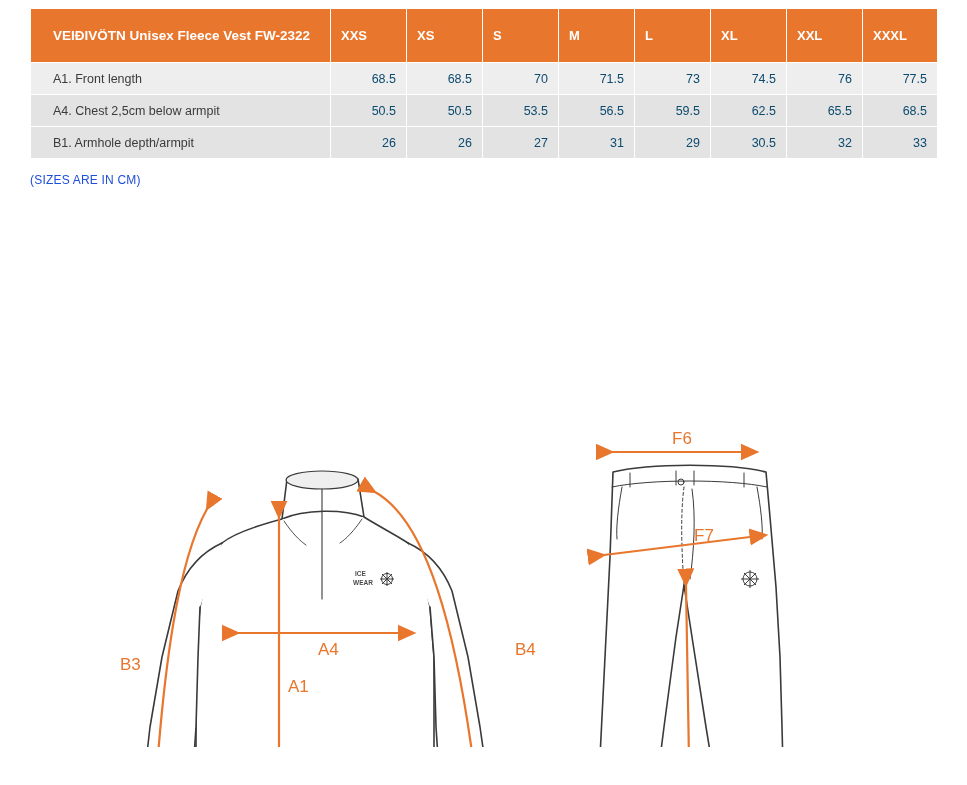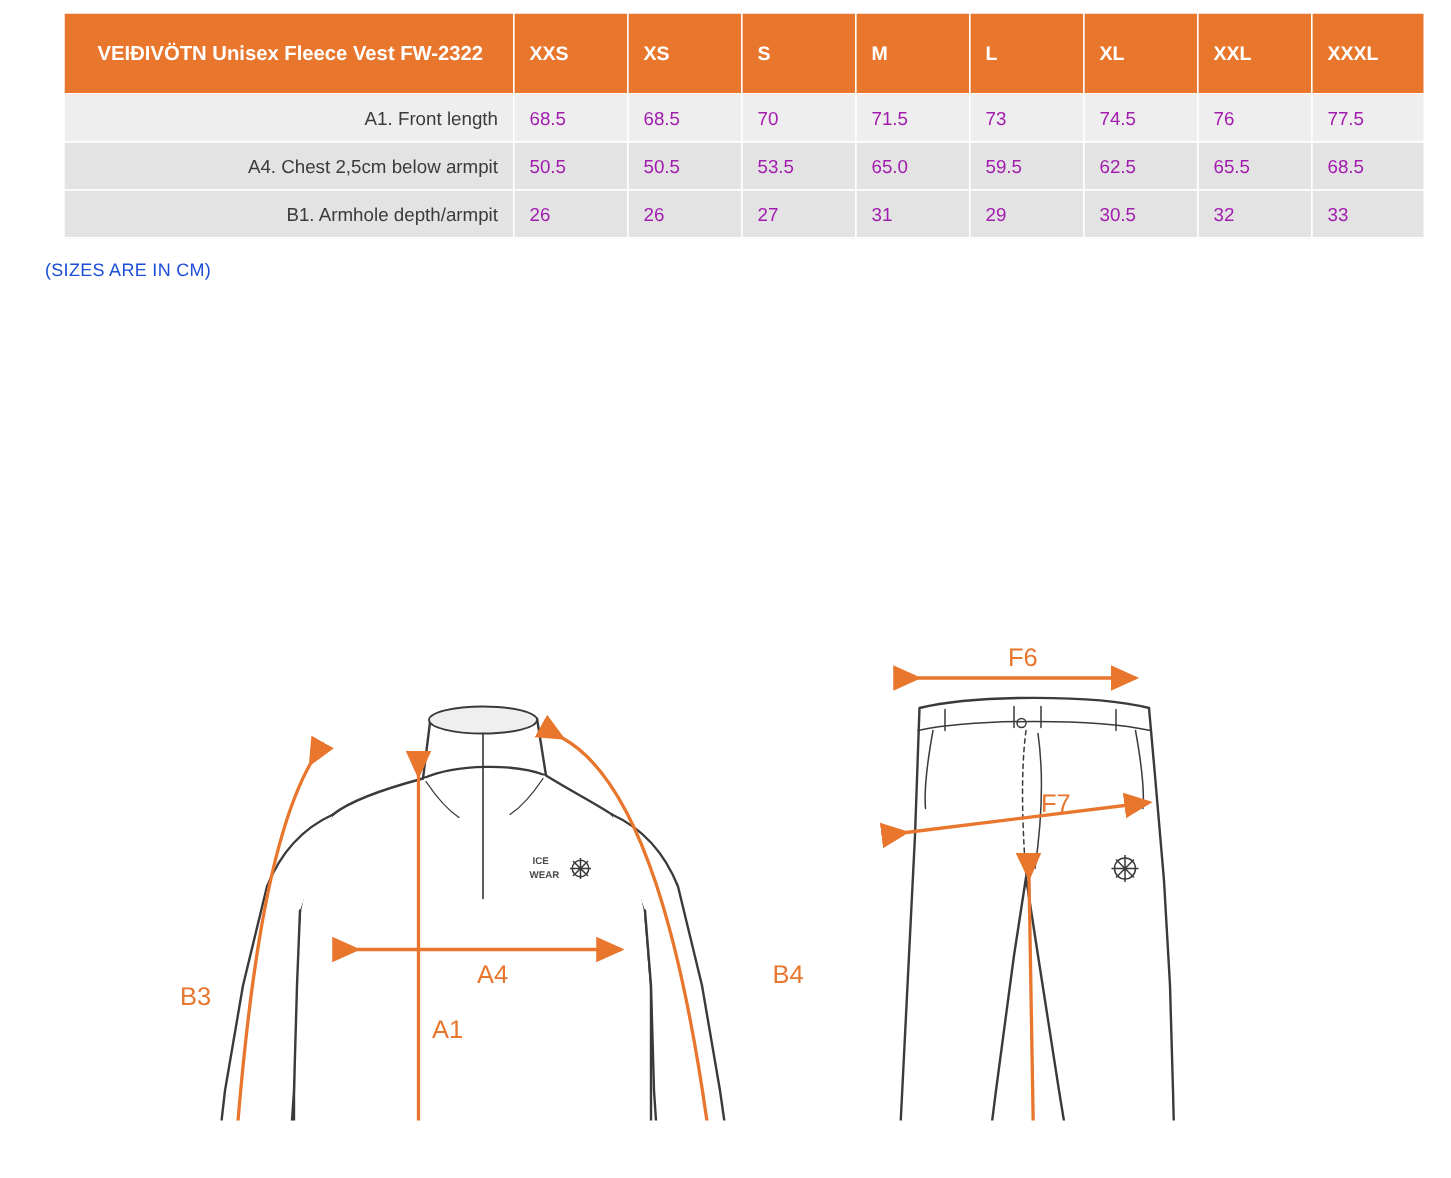--- a/index.html
+++ b/index.html
@@ -11,21 +11,21 @@
     width: 967px;
     height: 785px;
     font-family: "Liberation Sans", sans-serif;
     color: #333333;
     overflow: hidden;
     position: relative;
   }
 
   
   #size-table-wrap {
-    padding: 8px 30px 0 42px;
+    padding: 8px 30px 0 30px;
     box-sizing: border-box;
   }
   table.size-table {
     border-collapse: collapse;
     width: 907px;
     table-layout: fixed;
   }
   table.size-table th,
   table.size-table td {
     border: 1px solid #ffffff;
@@ -41,25 +41,25 @@
     text-align: left;
     height: 54px;
     font-size: 13px;
   }
   table.size-table thead th.label-col {
     text-align: left;
     padding-left: 22px;
     font-size: 13.5px;
   }
   table.size-table tbody td {
+    text-align: right;
+    color: #0c4a6e;
+  }
+  table.size-table tbody td.label-col {
     text-align: left;
-    color: #a21caf;
-  }
-  table.size-table tbody td.label-col {
-    text-align: right;
     padding-left: 22px;
     color: #3b3b3b;
   }
   table.size-table tbody tr.odd td {
     background: #eeeeee;
   }
   table.size-table tbody tr.even td {
     background: #e3e3e3;
   }
   .note {
@@ -119,21 +119,21 @@
         <td>73</td>
         <td>74.5</td>
         <td>76</td>
         <td>77.5</td>
       </tr>
       <tr class="even">
         <td class="label-col">A4. Chest 2,5cm below armpit</td>
         <td>50.5</td>
         <td>50.5</td>
         <td>53.5</td>
-        <td>65.0</td>
+        <td>56.5</td>
         <td>59.5</td>
         <td>62.5</td>
         <td>65.5</td>
         <td>68.5</td>
       </tr>
       <tr class="even">
         <td class="label-col">B1. Armhole depth/armpit</td>
         <td>26</td>
         <td>26</td>
         <td>27</td>

